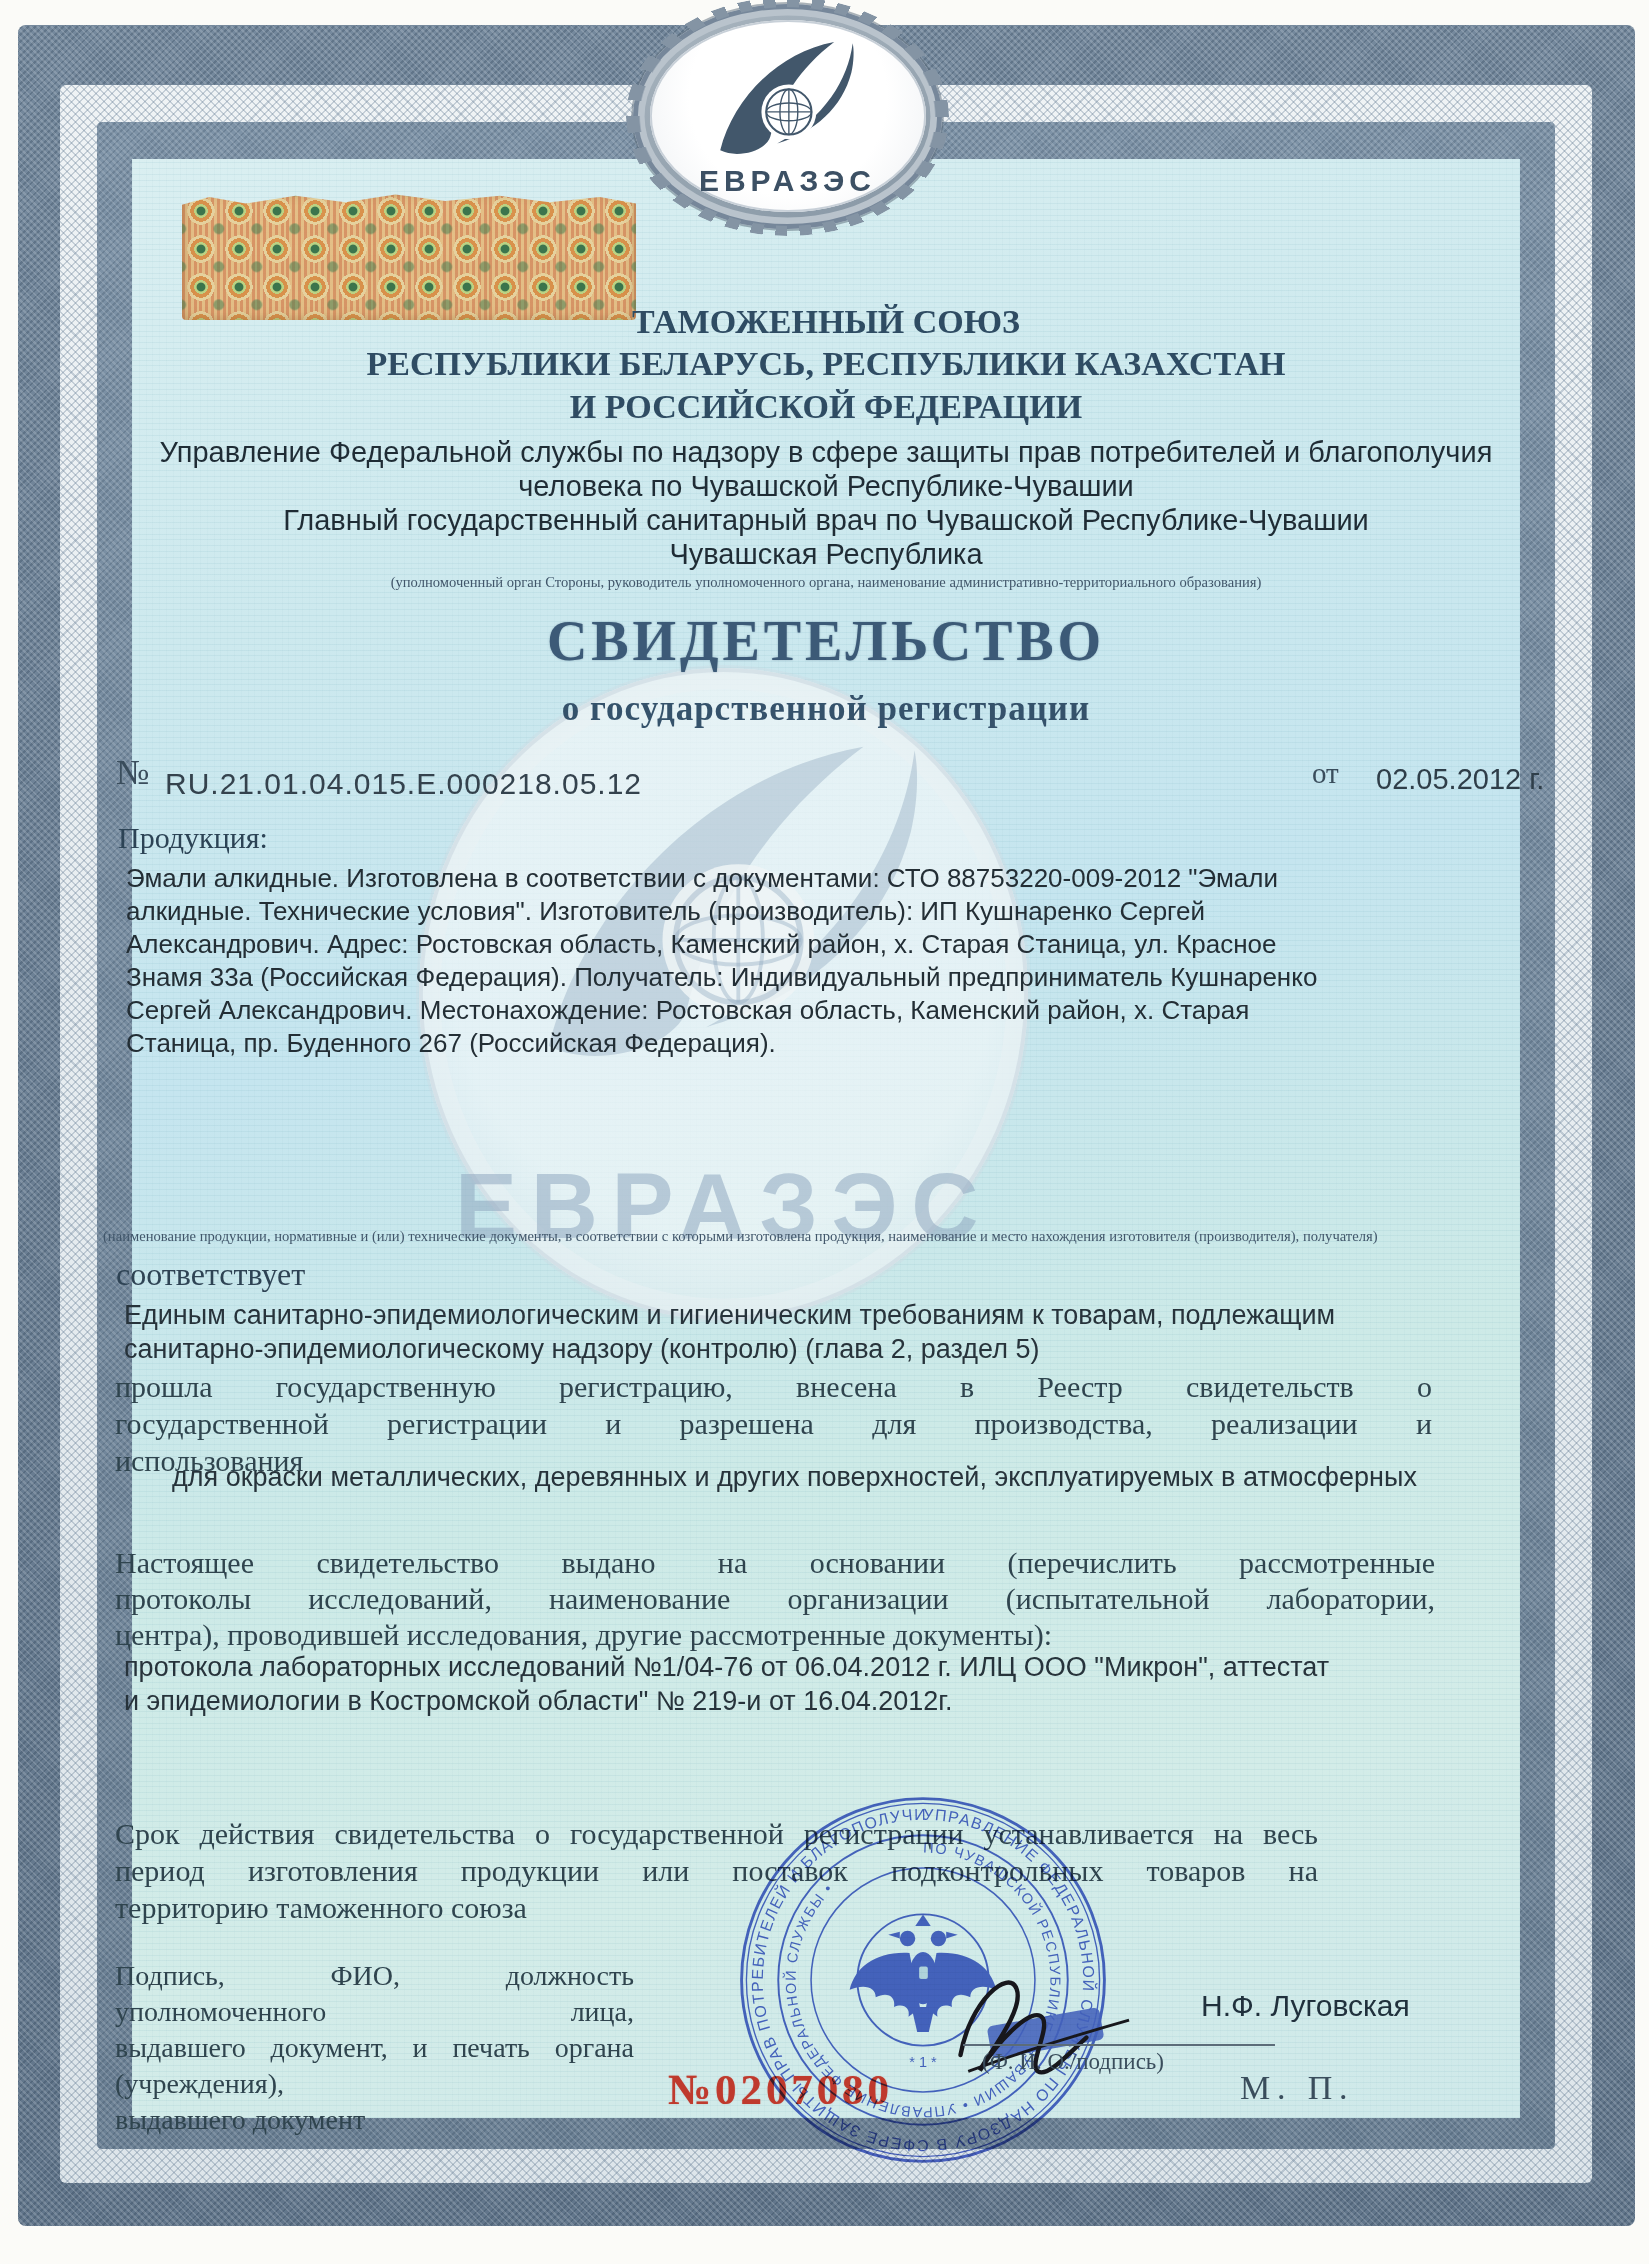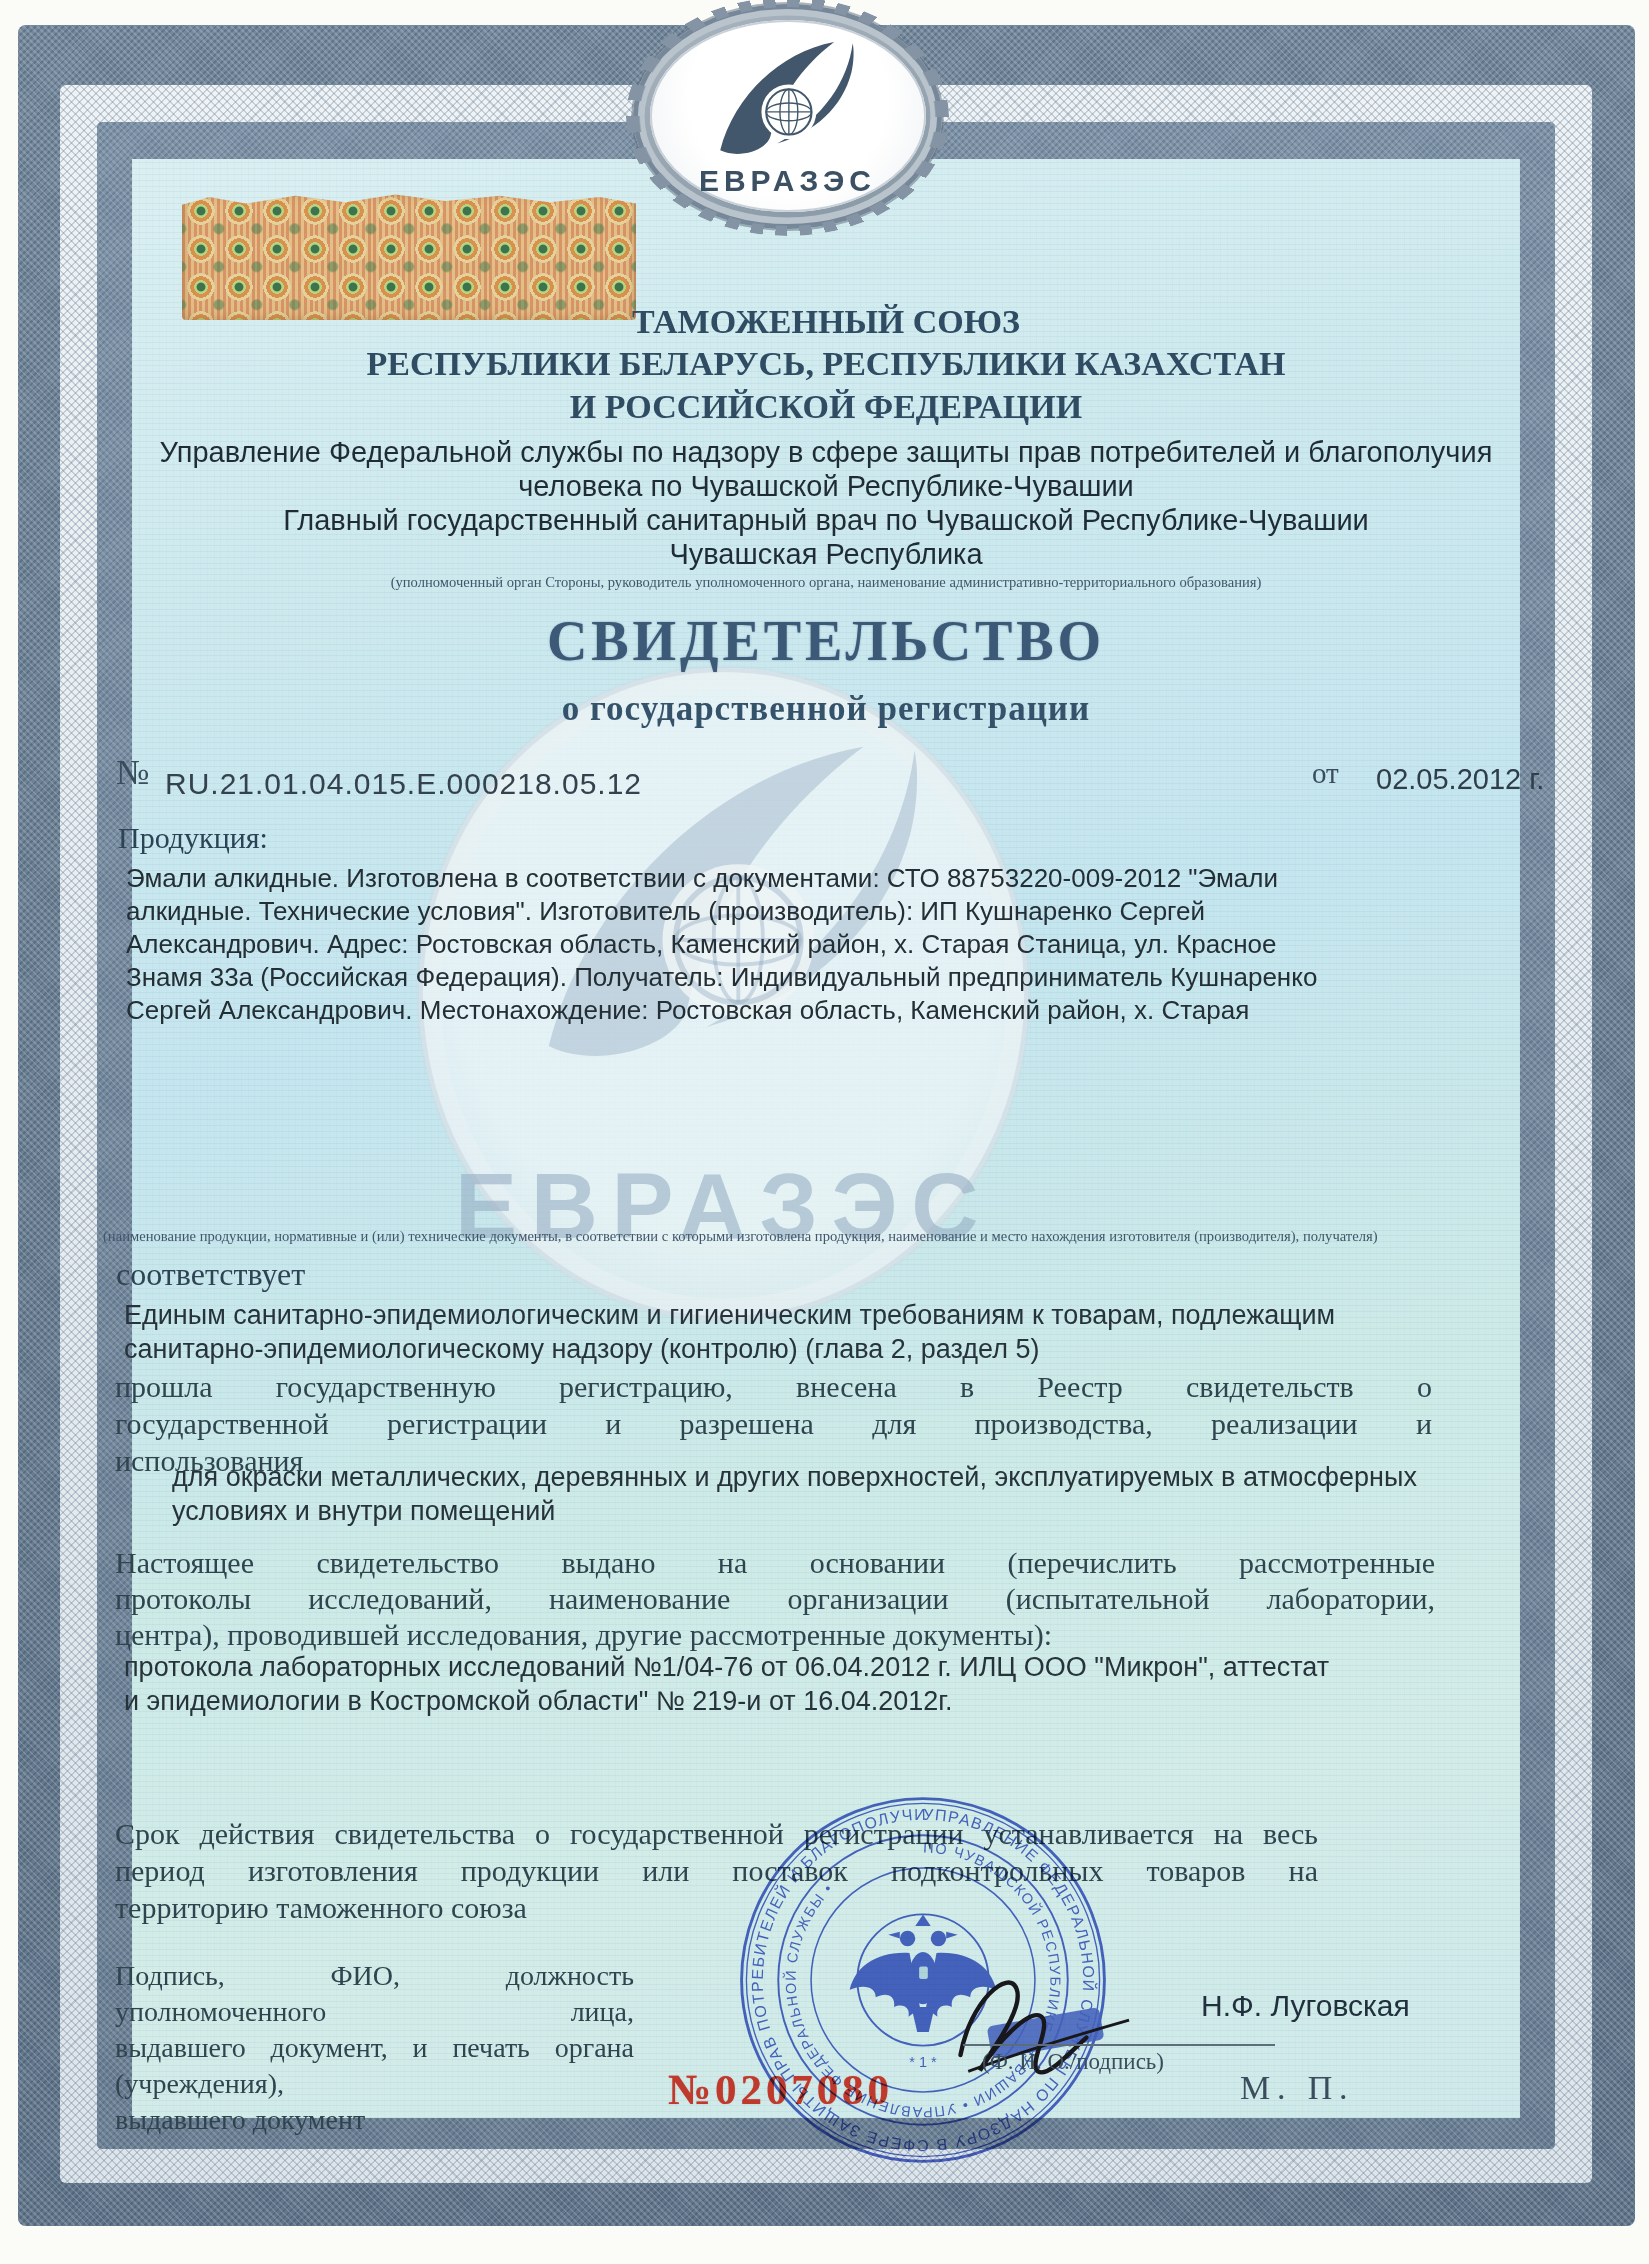--- a/index.html
+++ b/index.html
@@ -155,38 +155,38 @@
   <div class="abs serif" style="left:1312px;top:757px;font-size:29px;color:#3a4d5c;z-index:6;">от</div>
   <div class="abs sans" style="left:1376px;top:763px;font-size:29px;color:#2f3e49;z-index:6;">02.05.2012 г.</div>
 
   <div class="abs serif" style="left:118px;top:821px;font-size:30px;color:#2c4355;z-index:6;">Продукция:</div>
   <div class="abs p-block sans nw" style="left:126px;top:862px;width:1320px;font-size:26px;line-height:33px;color:#232e35;">
     <div>Эмали алкидные. Изготовлена в соответствии с документами: СТО 88753220-009-2012 "Эмали</div>
     <div>алкидные. Технические условия". Изготовитель (производитель): ИП Кушнаренко Сергей</div>
     <div>Александрович. Адрес: Ростовская область, Каменский район, х. Старая Станица, ул. Красное</div>
     <div>Знамя 33а (Российская Федерация).  Получатель: Индивидуальный предприниматель Кушнаренко</div>
     <div>Сергей Александрович. Местонахождение: Ростовская область, Каменский район, х. Старая</div>
+    <div>Станица, пр. Буденного 267 (Российская Федерация).</div>
   </div>
 
   <div class="abs note serif" style="left:103px;top:1228px;width:1426px;font-size:14.6px;white-space:nowrap;">(наименование продукции, нормативные и (или) технические документы, в соответствии с которыми изготовлена продукция, наименование и место нахождения изготовителя (производителя), получателя)</div>
 
   <div class="abs serif" style="left:116px;top:1256px;font-size:32px;color:#2e4354;z-index:6;">соответствует</div>
   <div class="abs p-block sans nw" style="left:124px;top:1298px;width:1310px;font-size:27px;line-height:34px;color:#27333b;">
     <div>Единым санитарно-эпидемиологическим и гигиеническим требованиям к товарам, подлежащим</div>
     <div>санитарно-эпидемиологическому надзору (контролю) (глава 2, раздел 5)</div>
   </div>
 
   <div class="abs p-block serif" style="left:115px;top:1368px;width:1317px;font-size:30px;line-height:37px;color:#2f444e;">
     <div class="line-j">прошла государственную регистрацию, внесена в Реестр свидетельств о</div>
     <div class="line-j">государственной регистрации и разрешена для производства, реализации и</div>
     <div class="line-l">использования</div>
   </div>
   <div class="abs p-block sans nw" style="left:124px;top:1460px;width:1320px;font-size:27px;line-height:34px;color:#27333b;padding-left:48px;">
     <div>для окраски металлических, деревянных и других поверхностей, эксплуатируемых в атмосферных</div>
-    <div>условиях и внутри помещений</div>
   </div>
 
   <div class="abs p-block serif" style="left:115px;top:1545px;width:1320px;font-size:30px;line-height:36px;color:#2f444e;">
     <div class="line-j">Настоящее свидетельство выдано на основании (перечислить рассмотренные</div>
     <div class="line-j">протоколы исследований, наименование организации (испытательной лаборатории,</div>
     <div class="line-l">центра), проводившей исследования, другие рассмотренные документы):</div>
   </div>
   <div class="abs p-block sans nw" style="left:124px;top:1650px;width:1325px;font-size:27px;line-height:34px;color:#27333b;">
     <div>протокола лабораторных исследований №1/04-76 от 06.04.2012 г. ИЛЦ ООО "Микрон", аттестат</div>
     <div>и эпидемиологии в Костромской области" № 219-и от 16.04.2012г.</div>

